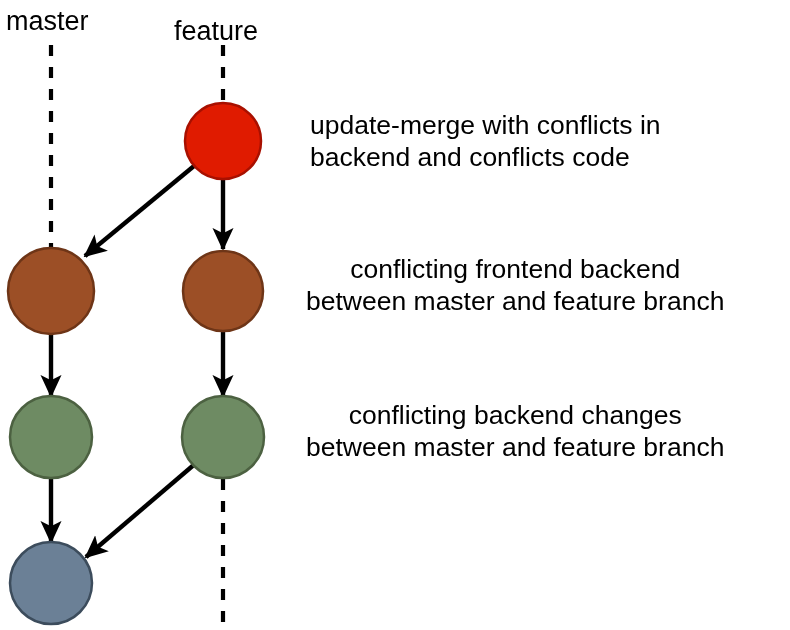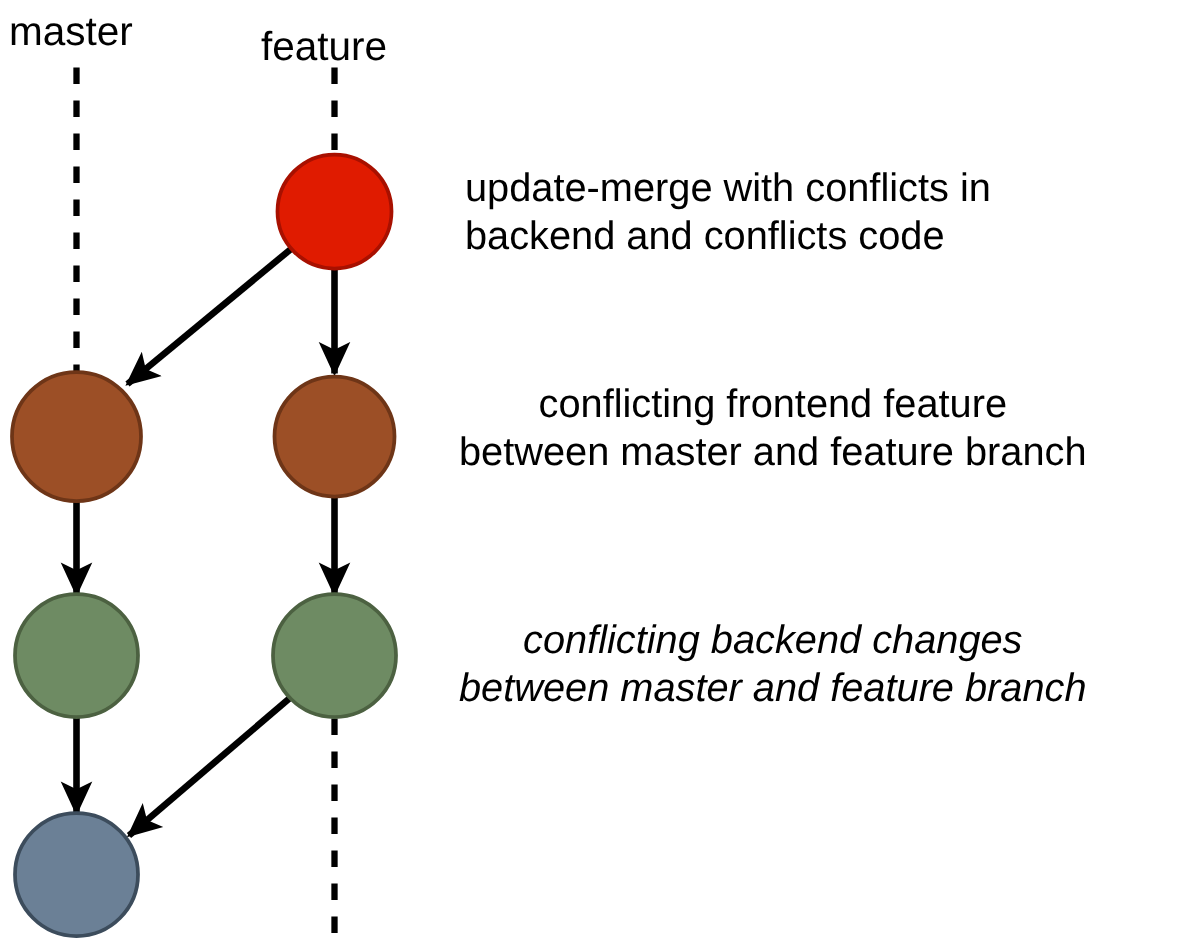--- a/index.html
+++ b/index.html
@@ -39,21 +39,21 @@
   .note {
     position: absolute;
     font-size: 26.5px;
     color: #000000;
     line-height: 1.22;
     white-space: nowrap;
   }
   .note .line { display: block; }
   #note-merge    { left: 290px; top: 109px; text-align: left; margin-left: 20px; }
   #note-frontend { left: 306px; top: 253px; text-align: center; }
-  #note-backend  { left: 306px; top: 410px; text-align: center; font-style: italic; }
+  #note-backend  { left: 306px; top: 399px; text-align: center; }
 </style>
 </head>
 <body>
 
 <div id="canvas">
 
   <svg id="graph" viewBox="0 0 790 630" xmlns="http://www.w3.org/2000/svg">
     <defs>
       <marker id="arrowhead" viewBox="0 0 10 10" refX="9.2" refY="5" markerWidth="5.2" markerHeight="5.2" orient="auto-start-reverse">
         <path d="M 0 0.4 L 10 5 L 0 9.6 L 2.3 5 Z" fill="#000000"></path>
@@ -94,21 +94,21 @@
   <div class="branch-label" id="label-master">master</div>
 
   <div class="branch-label" id="label-feature">feature</div>
 
   <div class="note" id="note-merge">
     <span class="line">update-merge with conflicts in</span>
     <span class="line">backend and conflicts code</span>
   </div>
 
   <div class="note" id="note-frontend">
-    <span class="line">conflicting frontend feature</span>
+    <span class="line">conflicting frontend backend</span>
     <span class="line">between master and feature branch</span>
   </div>
 
   <div class="note" id="note-backend">
     <span class="line">conflicting backend changes</span>
     <span class="line">between master and feature branch</span>
   </div>
 
 </div>
 

